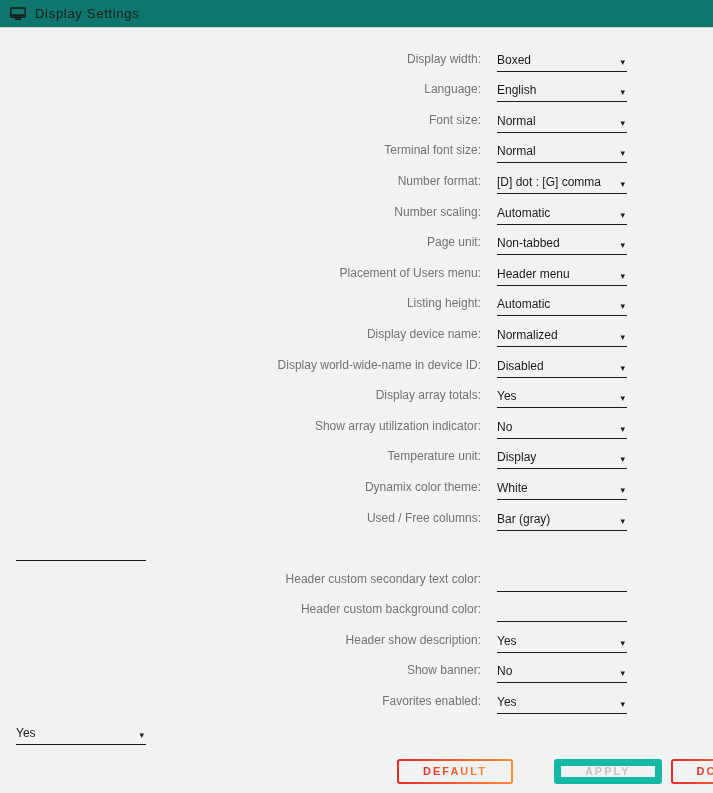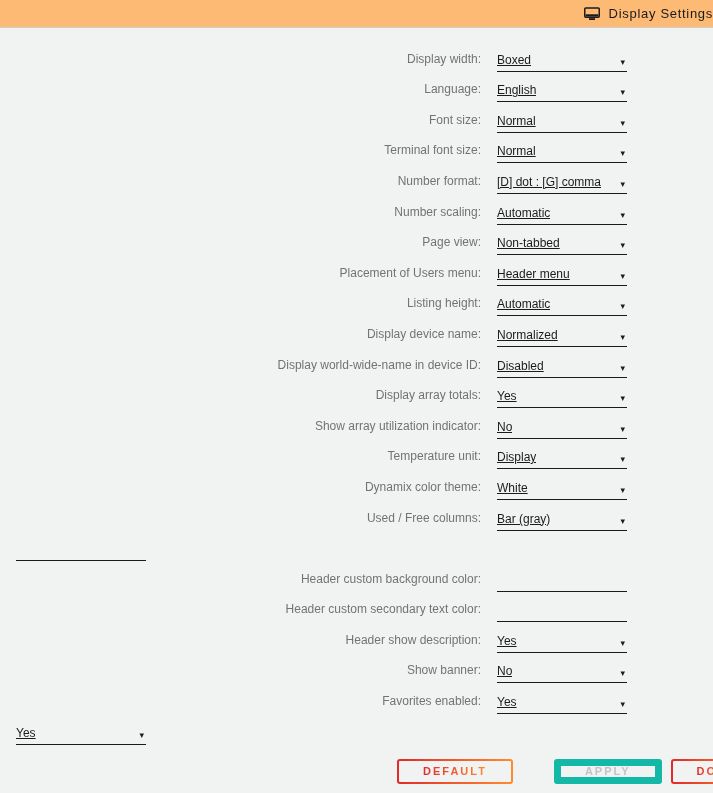--- a/index.html
+++ b/index.html
@@ -9,26 +9,25 @@
   body {
     width: 713px;
     height: 793px;
     background: #f1f2f2;
     font-family: "Liberation Sans", sans-serif;
     color: #1c1b1b;
     overflow: hidden;
   }
   .titlebar {
     height: 27px;
-    background: #fdba74;
+    background: #0f766e;
     border-bottom: 1px solid #cfcfcf;
     display: flex;
     align-items: center;
     padding-left: 10px;
-    justify-content: flex-end;
   }
   .titlebar .icon {
     display: inline-flex;
     margin-right: 9px;
   }
   .titlebar .title {
     font-size: 13px;
     letter-spacing: 0.7px;
     color: #1c1b1b;
   }
@@ -56,21 +55,20 @@
     justify-content: space-between;
     align-items: flex-end;
     font-size: 12px;
     padding-bottom: 4px;
     cursor: pointer;
     box-sizing: content-box;
   }
   .select-value {
     white-space: nowrap;
     overflow: hidden;
-    text-decoration: underline;
   }
   .arrow {
     font-size: 9px;
     line-height: 10px;
     color: #1c1b1b;
     padding-right: 2px;
   }
   .text-control {
     width: 130px;
     margin-left: 16px;
@@ -193,21 +191,21 @@
   <div class="row">
     <div class="label">Number scaling:</div>
     <div class="control" role="combobox">
       <span class="select-value">Automatic</span>
       <span class="arrow">▾</span>
     </div>
 
   </div>
 
   <div class="row">
-    <div class="label">Page view:</div>
+    <div class="label">Page unit:</div>
     <div class="control" role="combobox">
       <span class="select-value">Non-tabbed</span>
       <span class="arrow">▾</span>
     </div>
 
   </div>
 
   <div class="row">
     <div class="label">Placement of Users menu:</div>
     <div class="control" role="combobox">
@@ -288,27 +286,27 @@
     </div>
 
   </div>
 
   <div class="row">
 
     <input class="text-control" type="text" style="">
   </div>
 
   <div class="row">
+    <div class="label">Header custom secondary text color:</div>
+
+    <input class="text-control" type="text" style="">
+  </div>
+
+  <div class="row">
     <div class="label">Header custom background color:</div>
-
-    <input class="text-control" type="text" style="">
-  </div>
-
-  <div class="row">
-    <div class="label">Header custom secondary text color:</div>
 
     <input class="text-control" type="text" style="">
   </div>
 
   <div class="row">
     <div class="label">Header show description:</div>
     <div class="control" role="combobox">
       <span class="select-value">Yes</span>
       <span class="arrow">▾</span>
     </div>

